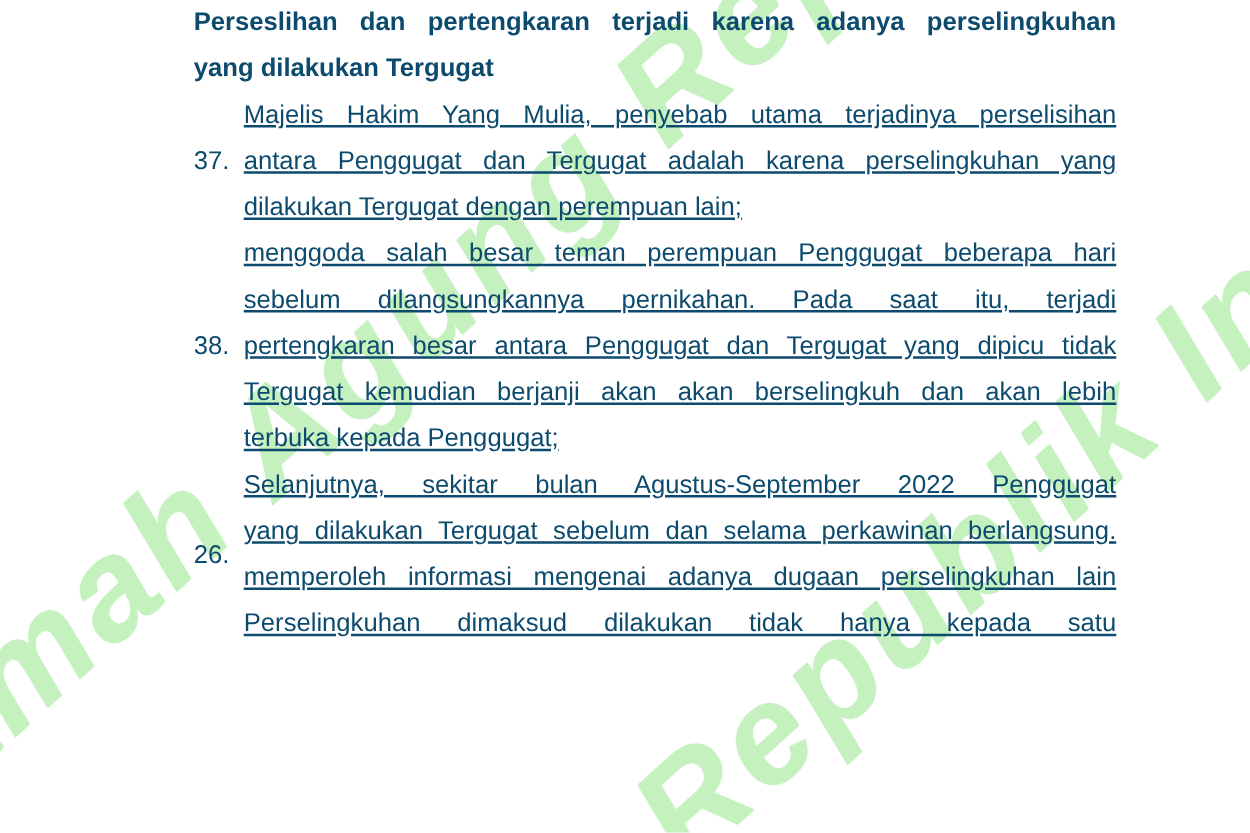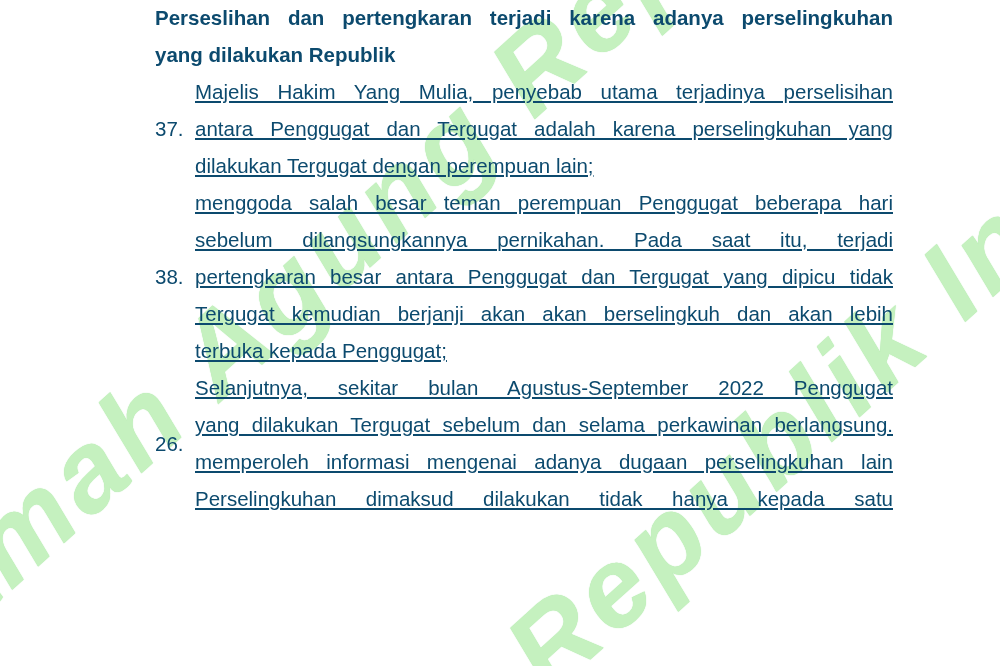--- a/index.html
+++ b/index.html
@@ -68,21 +68,21 @@
 
 <div class="page">
 
   <div class="wm wm-1">Mahkamah Agung Republik Indonesia</div>
   <div class="wm wm-2">Mahkamah Agung Republik Indonesia</div>
 
   <div class="content">
 
     <div class="heading">
       <div class="tline">Perseslihan dan pertengkaran terjadi karena adanya perselingkuhan</div>
-      <div class="tline last">yang dilakukan Republik</div>
+      <div class="tline last">yang dilakukan Tergugat</div>
     </div>
 
     <div class="item">
       <div class="num">37.</div>
       <div class="body">
         <div class="tline">Majelis Hakim Yang Mulia, penyebab utama terjadinya perselisihan</div>
         <div class="tline">antara Penggugat dan Tergugat adalah karena perselingkuhan yang</div>
         <div class="tline last">dilakukan Tergugat dengan perempuan lain;</div>
       </div>
     </div>

